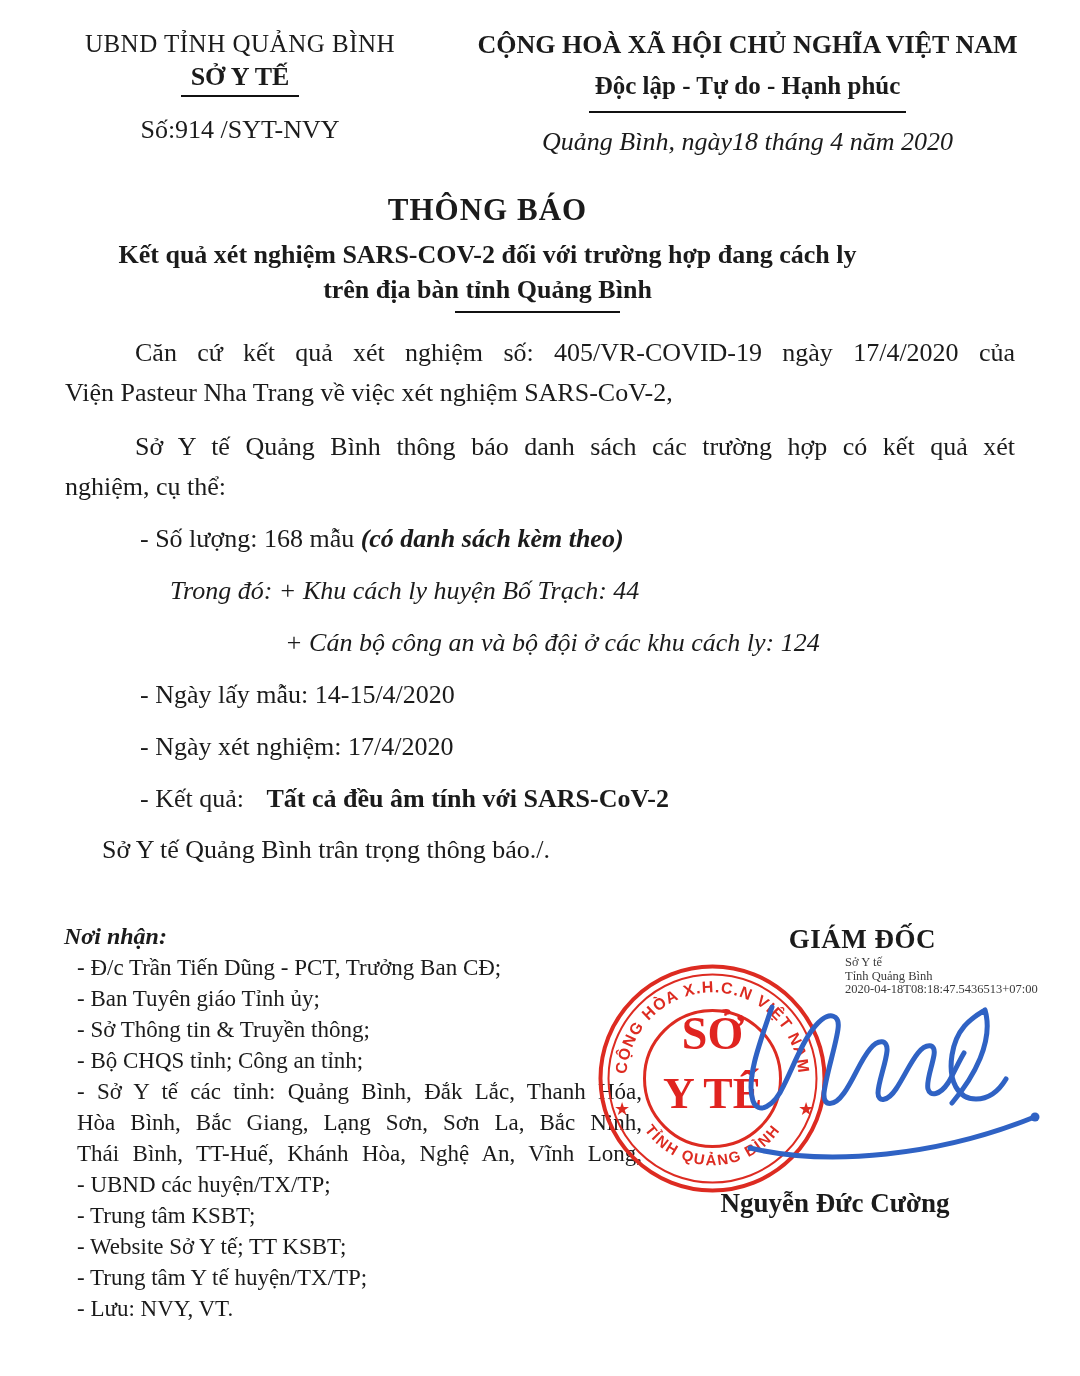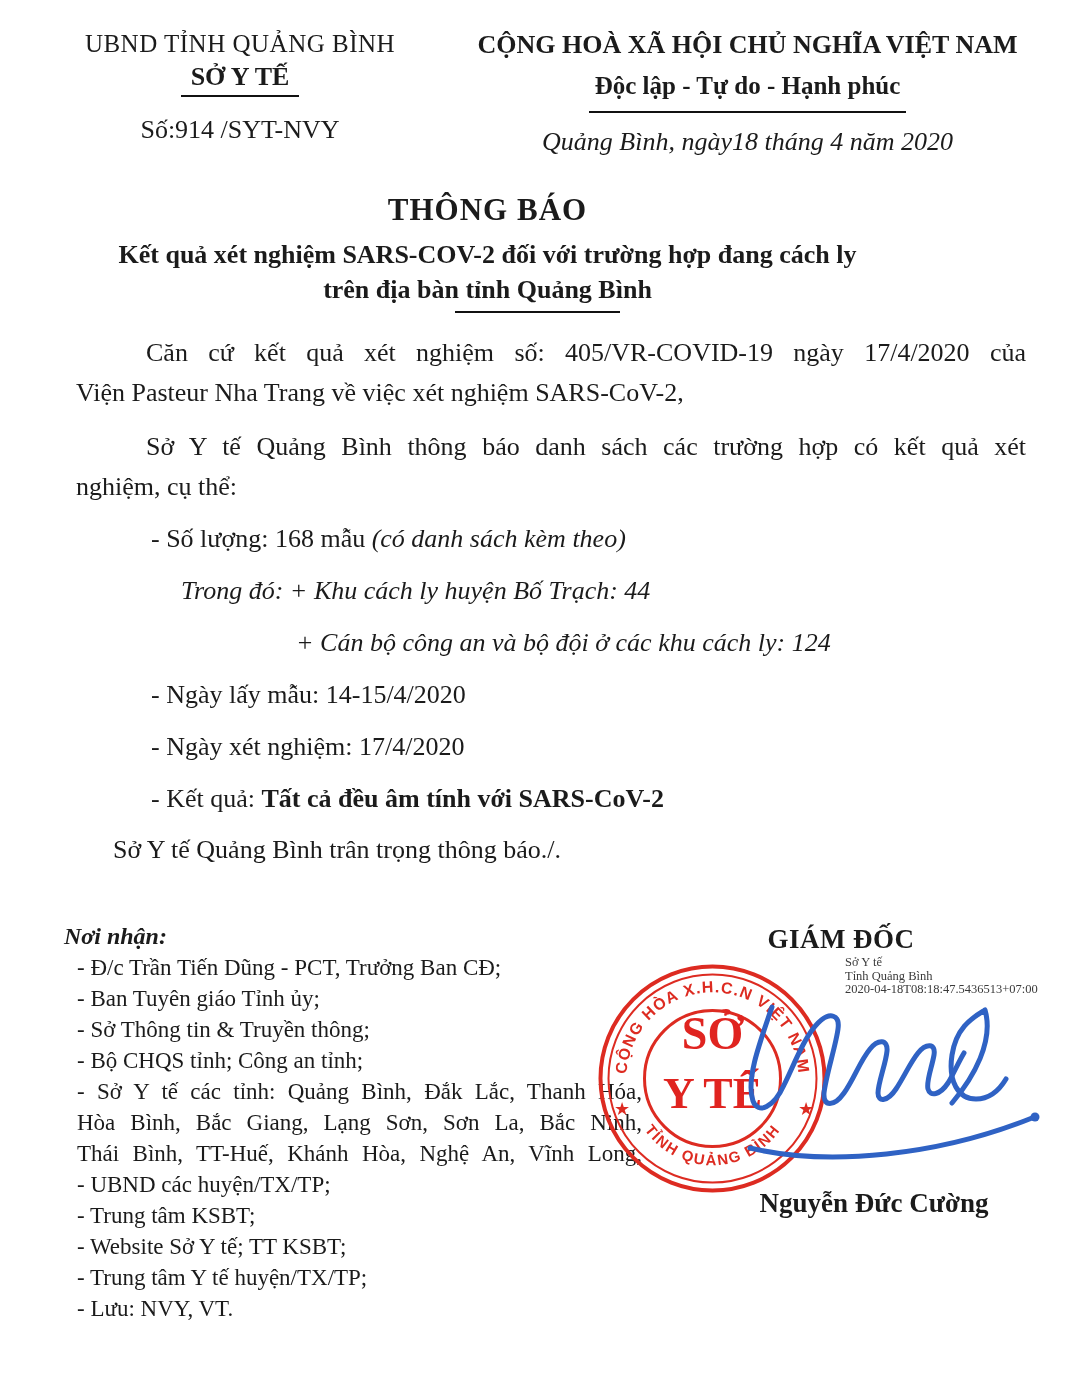--- a/index.html
+++ b/index.html
@@ -17,42 +17,42 @@
   .hdr-right .motto{font-size:25px;font-weight:bold;display:inline-block;
                     border-bottom:2.5px solid #111;padding:1px 6px 11px;margin-top:11px;}
   .hdr-right .dateline{font-size:26px;font-style:italic;margin-top:14px;}
   
   .doc-title{left:0;top:192px;width:975px;text-align:center;}
   .doc-title .t1{font-size:31px;font-weight:bold;letter-spacing:1px;}
   .doc-title .t2{font-size:26px;font-weight:bold;margin-top:12px;}
   .doc-title .t3{font-size:26px;font-weight:bold;margin-top:5px;}
   .t3-underline{left:455px;top:311px;width:165px;border-top:2.5px solid #111;}
   
-  .body-block{left:76px;top:333px;width:950px;font-size:26px;line-height:40px;}
+  .body-block{left:65px;top:333px;width:950px;font-size:26px;line-height:40px;}
   .jline{text-align:justify;text-align-last:justify;}
   .para .ind{text-indent:70px;}
   .p2{margin-top:14px;}
   .li{margin-top:12px;}
   .li.lv1{padding-left:75px;}
   .li.lv2{padding-left:105px;font-style:italic;}
   .li.lv3{padding-left:220px;font-style:italic;}
   .li.closing{padding-left:37px;margin-top:11px;}
-  .it{font-style:italic;}
-  .bold{font-weight:bold;}
+  .it{font-style:italic;font-weight:bold;}
+  .bold{font-weight:bold;margin-left:16px;}
   
   .recipients{left:64px;top:921px;width:580px;font-size:23px;line-height:31px;}
   .recipients .head{font-weight:bold;font-style:italic;font-size:24px;}
   .r-line{width:565px;padding-left:13px;}
   .r-line.stretch{text-align:justify;text-align-last:justify;}
   
-  .sign-title{left:746px;top:924px;width:190px;text-align:center;
+  .sign-title{left:746px;top:924px;width:190px;text-align:right;
               font-size:27px;font-weight:bold;letter-spacing:.5px;}
   .digital{left:845px;top:956px;font-size:12.5px;line-height:13.5px;color:#3a3a3a;
            font-family:"Liberation Serif","DejaVu Serif",serif;}
-  .signer{left:744px;top:1188px;width:260px;text-align:center;
+  .signer{left:705px;top:1188px;width:260px;text-align:center;
           font-size:27px;font-weight:bold;}
   .stamp-svg{left:582px;top:948px;}
   .sig-svg{left:700px;top:985px;}
   .stamp-arc{font-size:16px;font-weight:bold;letter-spacing:1.2px;
              font-family:"Liberation Sans","DejaVu Sans",sans-serif;}
   .stamp-arc-b{font-size:15px;font-weight:bold;letter-spacing:1.6px;
              font-family:"Liberation Sans","DejaVu Sans",sans-serif;}
   .stamp-center{font-weight:bold;font-family:"Liberation Serif","DejaVu Serif",serif;}
 </style>
 </head>

